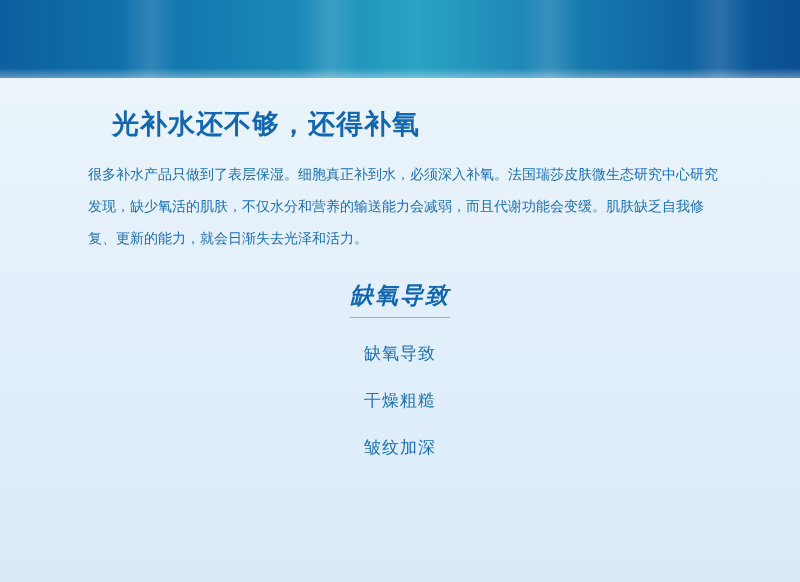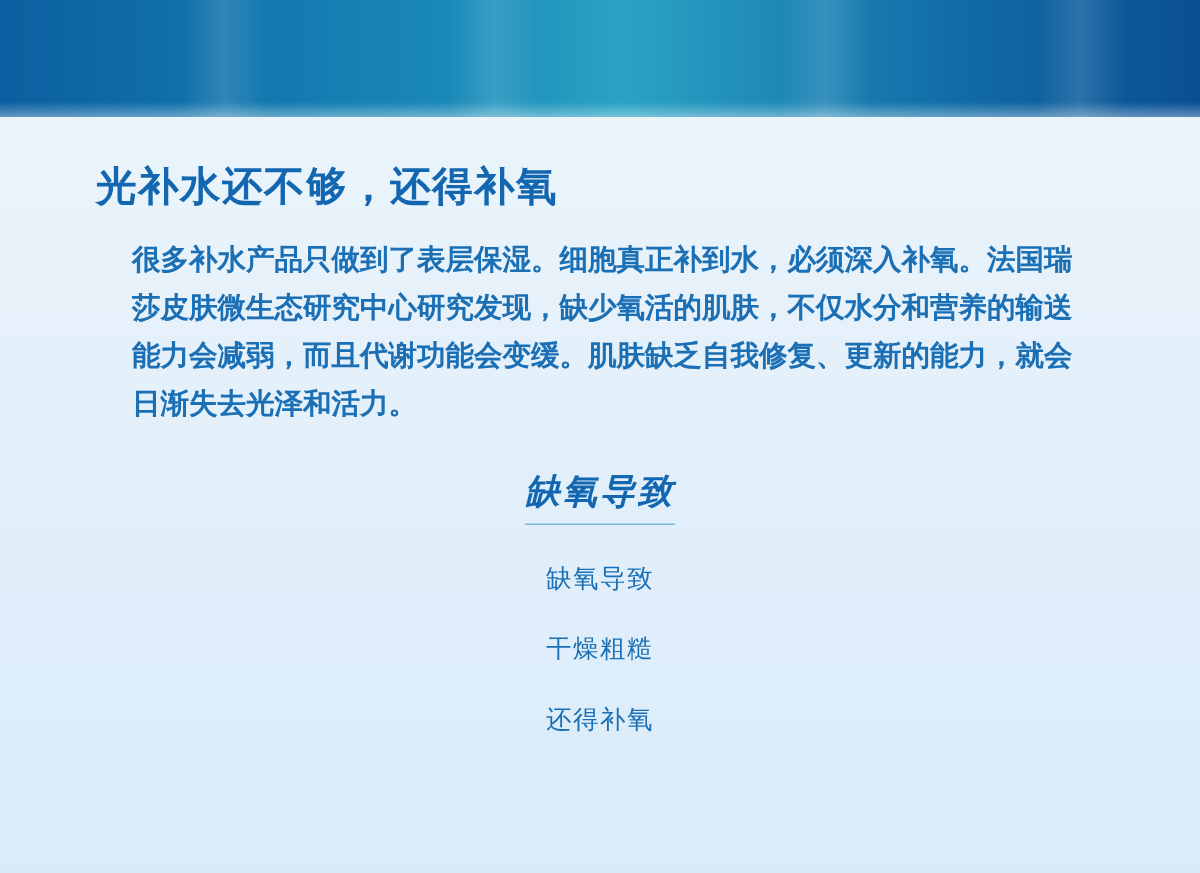--- a/index.html
+++ b/index.html
@@ -44,33 +44,32 @@
     width: 60px;
     background: linear-gradient(90deg, rgba(255,255,255,0) 0%, rgba(255,255,255,0.13) 50%, rgba(255,255,255,0) 100%);
   }
   .content {
     position: absolute;
     top: 78px;
     left: 0;
     width: 800px;
   }
   .heading {
-    margin: 28px 0 0 64px;
+    margin: 28px 0 0 112px;
     font-size: 27px;
     font-weight: bold;
     color: #1367b0;
     letter-spacing: 1px;
   }
   .paragraph {
     margin: 16px 0 0 88px;
     width: 640px;
-    font-size: 19px;
+    font-size: 14px;
     line-height: 32px;
     color: #1a6fb5;
-    font-weight: bold;
   }
   .subhead-wrap {
     margin-top: 26px;
     text-align: center;
     font-style: italic;
   }
   .subhead {
     display: inline-block;
     font-size: 23px;
     font-weight: bold;
@@ -110,17 +109,17 @@
 
     <p class="paragraph">很多补水产品只做到了表层保湿。细胞真正补到水，必须深入补氧。法国瑞莎皮肤微生态研究中心研究发现，缺少氧活的肌肤，不仅水分和营养的输送能力会减弱，而且代谢功能会变缓。肌肤缺乏自我修复、更新的能力，就会日渐失去光泽和活力。</p>
 
     <div class="subhead-wrap">
       <span class="subhead">缺氧导致</span>
     </div>
 
     <ul class="effects">
       <li>缺氧导致</li>
       <li>干燥粗糙</li>
-      <li>还得补氧</li>
+      <li>皱纹加深</li>
     </ul>
 
   </div>
 </div>
 
 </body></html>

